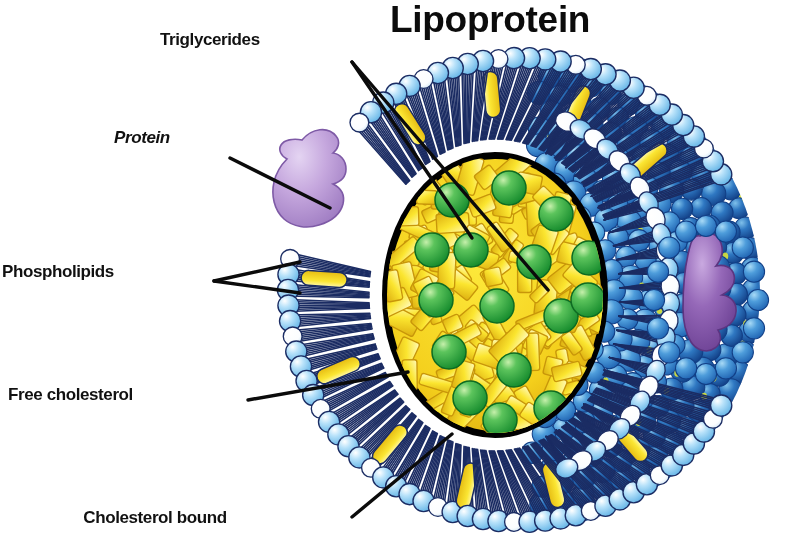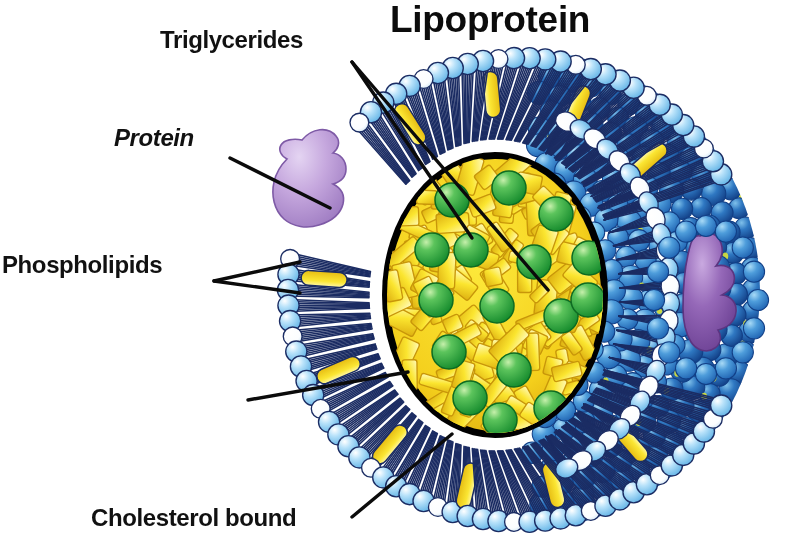--- a/index.html
+++ b/index.html
@@ -39,29 +39,29 @@
   #page-title {
     left: 390px;
     top: -2px;
     font-size: 37px;
     line-height: 44px;
   }
   .lbl {
     position: absolute;
     font-family: "Liberation Sans", sans-serif;
     font-weight: bold;
-    font-size: 24px;
+    font-size: 17px;
     line-height: 28px;
     color: #111111;
     white-space: pre;
     letter-spacing: -0.4px;
   }
   #label-triglycerides { left: 160px; top: 26px; }
   #label-protein       { left: 114px; top: 124px; font-style: italic; }
-  #label-phospholipids { left: 2px;   top: 251px; }
+  #label-phospholipids { left: 2px;   top: 258px; }
   #label-free-chol     { left: 8px;   top: 381px; }
   #label-bound-chol    { left: 66px;  top: 476px; }
 </style>
 </head>
 <body>
 
 <div id="stage">
 
   <svg id="diagram-svg" viewBox="0 0 800 541">
     <defs>
@@ -1424,19 +1424,20 @@
   </svg>
 
   <div class="ttl" id="page-title">Lipoprotein</div>
 
   <div class="lbl" id="label-triglycerides">Triglycerides</div>
 
   <div class="lbl" id="label-protein">Protein</div>
 
   <div class="lbl" id="label-phospholipids">Phospholipids</div>
 
+  <div class="lbl" id="label-free-chol">Free cholesterol</div>
 
   <div class="lbl" id="label-bound-chol">
     <span class="ln1">Cholesterol bound</span>
     
   </div>
 
 </div>
 
 </body></html>

